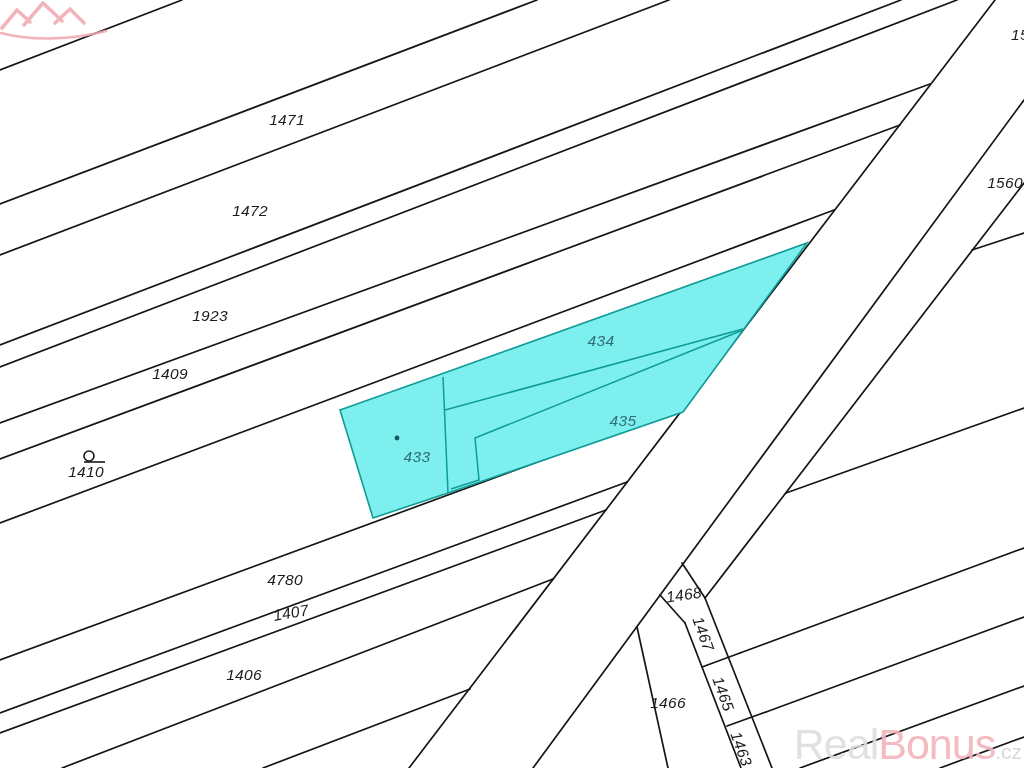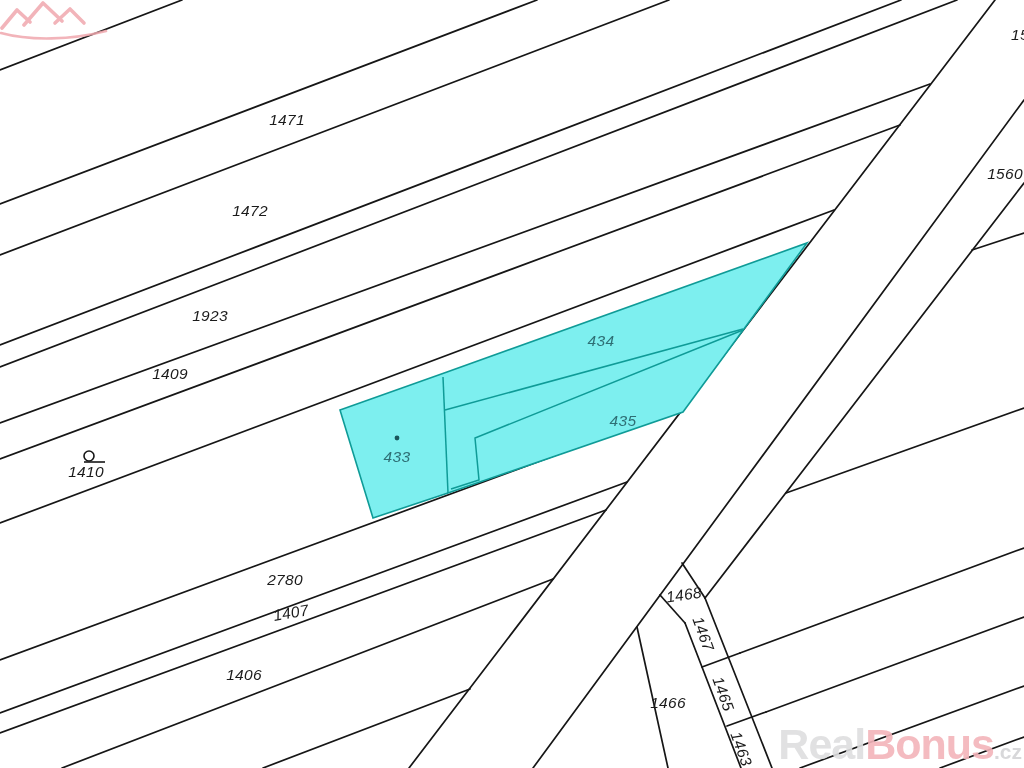--- a/index.html
+++ b/index.html
@@ -18,21 +18,21 @@
     font-size: 15.5px;
     letter-spacing: 0.3px;
     color: #1b1b1b;
     white-space: nowrap;
     transform: translate(-50%, -50%);
   }
   .plabel.hl { color: #2e6e74; }
   .watermark {
     position: absolute;
     right: 2px; bottom: 2px;
-    font-weight: bold;
+    font-weight: normal;
     font-size: 43px;
     line-height: 1;
     white-space: nowrap;
     letter-spacing: -1px;
     opacity: 0.9;
   }
   .watermark .w-real { color: #dededf; }
   .watermark .w-bonus { color: #f3b4ba; }
   .watermark .w-tld { color: #d4d4d6; font-size: 21px; letter-spacing: 0; }
   .wm-logo { position: absolute; right: 68px; bottom: 42px; opacity: 0.85; }
@@ -95,31 +95,31 @@
       <line x1="84" y1="462" x2="105" y2="462"></line>
     </g>
   </svg>
 
   <div class="label-layer">
       <div class="plabel" style="left: 287px; top: 120px; transform: translate(-50%, -50%) rotate(0deg);">1471</div>
       <div class="plabel" style="left: 250px; top: 211px; transform: translate(-50%, -50%) rotate(0deg);">1472</div>
       <div class="plabel" style="left: 210px; top: 316px; transform: translate(-50%, -50%) rotate(0deg);">1923</div>
       <div class="plabel" style="left: 170px; top: 374px; transform: translate(-50%, -50%) rotate(0deg);">1409</div>
       <div class="plabel" style="left: 86px; top: 472px; transform: translate(-50%, -50%) rotate(0deg);">1410</div>
-      <div class="plabel" style="left: 285px; top: 580px; transform: translate(-50%, -50%) rotate(0deg);">2780</div>
+      <div class="plabel" style="left: 285px; top: 580px; transform: translate(-50%, -50%) rotate(0deg);">4780</div>
       <div class="plabel" style="left: 291px; top: 613px; transform: translate(-50%, -50%) rotate(-10deg);">1407</div>
       <div class="plabel" style="left: 244px; top: 675px; transform: translate(-50%, -50%) rotate(0deg);">1406</div>
       <div class="plabel" style="left: 1020px; top: 35px; transform: translate(-50%, -50%) rotate(0deg);">15</div>
-      <div class="plabel" style="left: 1005px; top: 174px; transform: translate(-50%, -50%) rotate(0deg);">1560</div>
+      <div class="plabel" style="left: 1005px; top: 183px; transform: translate(-50%, -50%) rotate(0deg);">1560</div>
       <div class="plabel" style="left: 684px; top: 595px; transform: translate(-50%, -50%) rotate(-8deg);">1468</div>
       <div class="plabel" style="left: 703px; top: 634px; transform: translate(-50%, -50%) rotate(70deg);">1467</div>
       <div class="plabel" style="left: 723px; top: 694px; transform: translate(-50%, -50%) rotate(70deg);">1465</div>
       <div class="plabel" style="left: 741px; top: 749px; transform: translate(-50%, -50%) rotate(70deg);">1463</div>
       <div class="plabel" style="left: 668px; top: 703px; transform: translate(-50%, -50%) rotate(0deg);">1466</div>
-      <div class="plabel hl" style="left: 397px; top: 457px; transform: translate(-50%, -50%) rotate(0deg);">433</div>
+      <div class="plabel hl" style="left: 417px; top: 457px; transform: translate(-50%, -50%) rotate(0deg);">433</div>
       <div class="plabel hl" style="left: 601px; top: 341px; transform: translate(-50%, -50%) rotate(0deg);">434</div>
       <div class="plabel hl" style="left: 595px; top: 421px; transform: translate(-50%, -50%) rotate(0deg); margin-left: 28px;">435</div>
     </div>
 
   <svg class="wm-logo" width="108" height="42" viewBox="0 0 108 42">
     <g stroke="#f0a8ae" stroke-width="3.6" fill="none" stroke-linejoin="round" stroke-linecap="round">
       <path d="M2,28 L17,10 L30,22"></path>
       <path d="M24,25 L43,3 L62,21"></path>
       <path d="M55,23 L70,9 L84,23"></path>
       <path d="M1,33 C30,41 72,40 106,31" stroke-width="2.6"></path>

